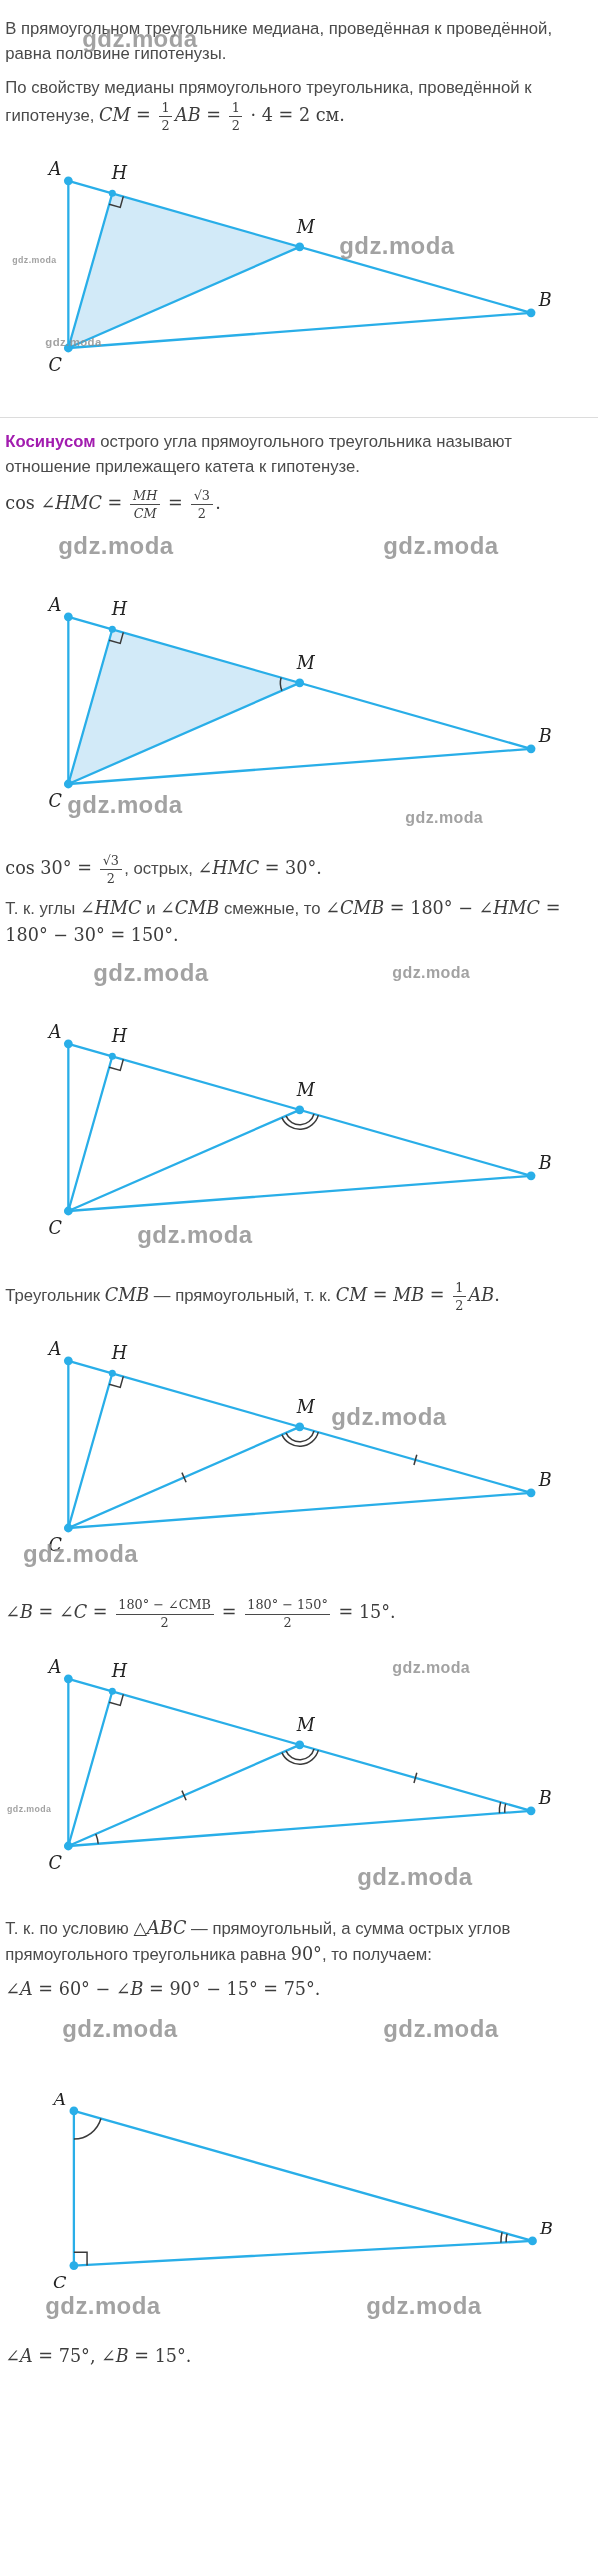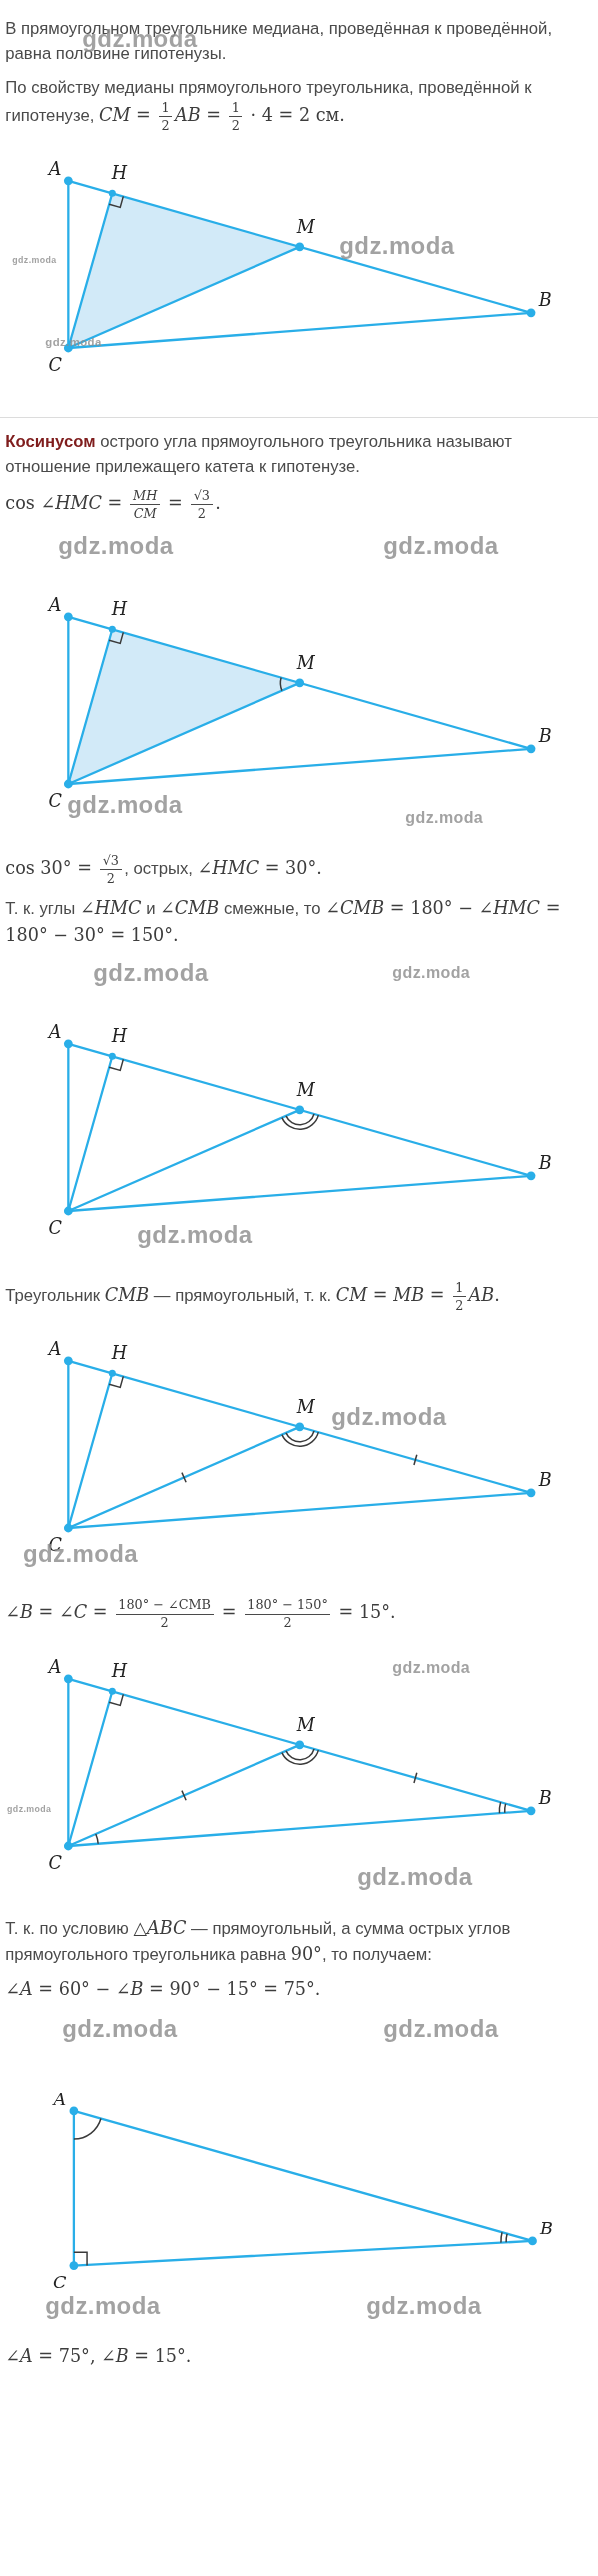--- a/index.html
+++ b/index.html
@@ -3,21 +3,21 @@
 <meta charset="utf-8">
 <style>
   html,body{margin:0;padding:0;background:#ffffff;}
   body{width:598px;font-family:"Liberation Sans",sans-serif;font-size:16.7px;color:#4a4a4a;}
   .page{padding:7px 7px 16px 5.3px;}
   .rel{position:relative;}
   .para{margin:8.8px 0;line-height:1.5;}
   .tt{}
   .mm{font-family:"DejaVu Serif",serif;font-size:17.6px;color:#3d3d3d;}
   .mi{font-family:"DejaVu Serif",serif;font-size:17.6px;color:#3d3d3d;font-style:italic;}
-  .bb{font-weight:700;color:#7f1d1d;margin-top:34px;}
+  .bb{font-weight:700;color:#a21caf;margin-top:34px;}
   .frac{display:inline-block;vertical-align:middle;text-align:center;font-family:"DejaVu Serif",serif;
         font-size:12.8px;color:#3d3d3d;line-height:1.2;margin:0 2.6px;}
   .frac .num{display:block;border-bottom:1.1px solid #4a4a4a;padding:0 2.6px 0.9px;}
   .frac .den{display:block;padding-top:0.9px;}
   .fi{font-style:italic;}
   .wm{position:absolute;font-family:Liberation Sans, sans-serif;font-weight:700;color:#8e8e8e;opacity:.82;
       letter-spacing:0.4px;white-space:nowrap;pointer-events:none;}
   .wm-lg{font-size:24px;}
   .wm-md{font-size:16px;}
   .wm-sm{font-size:11.4px;}

